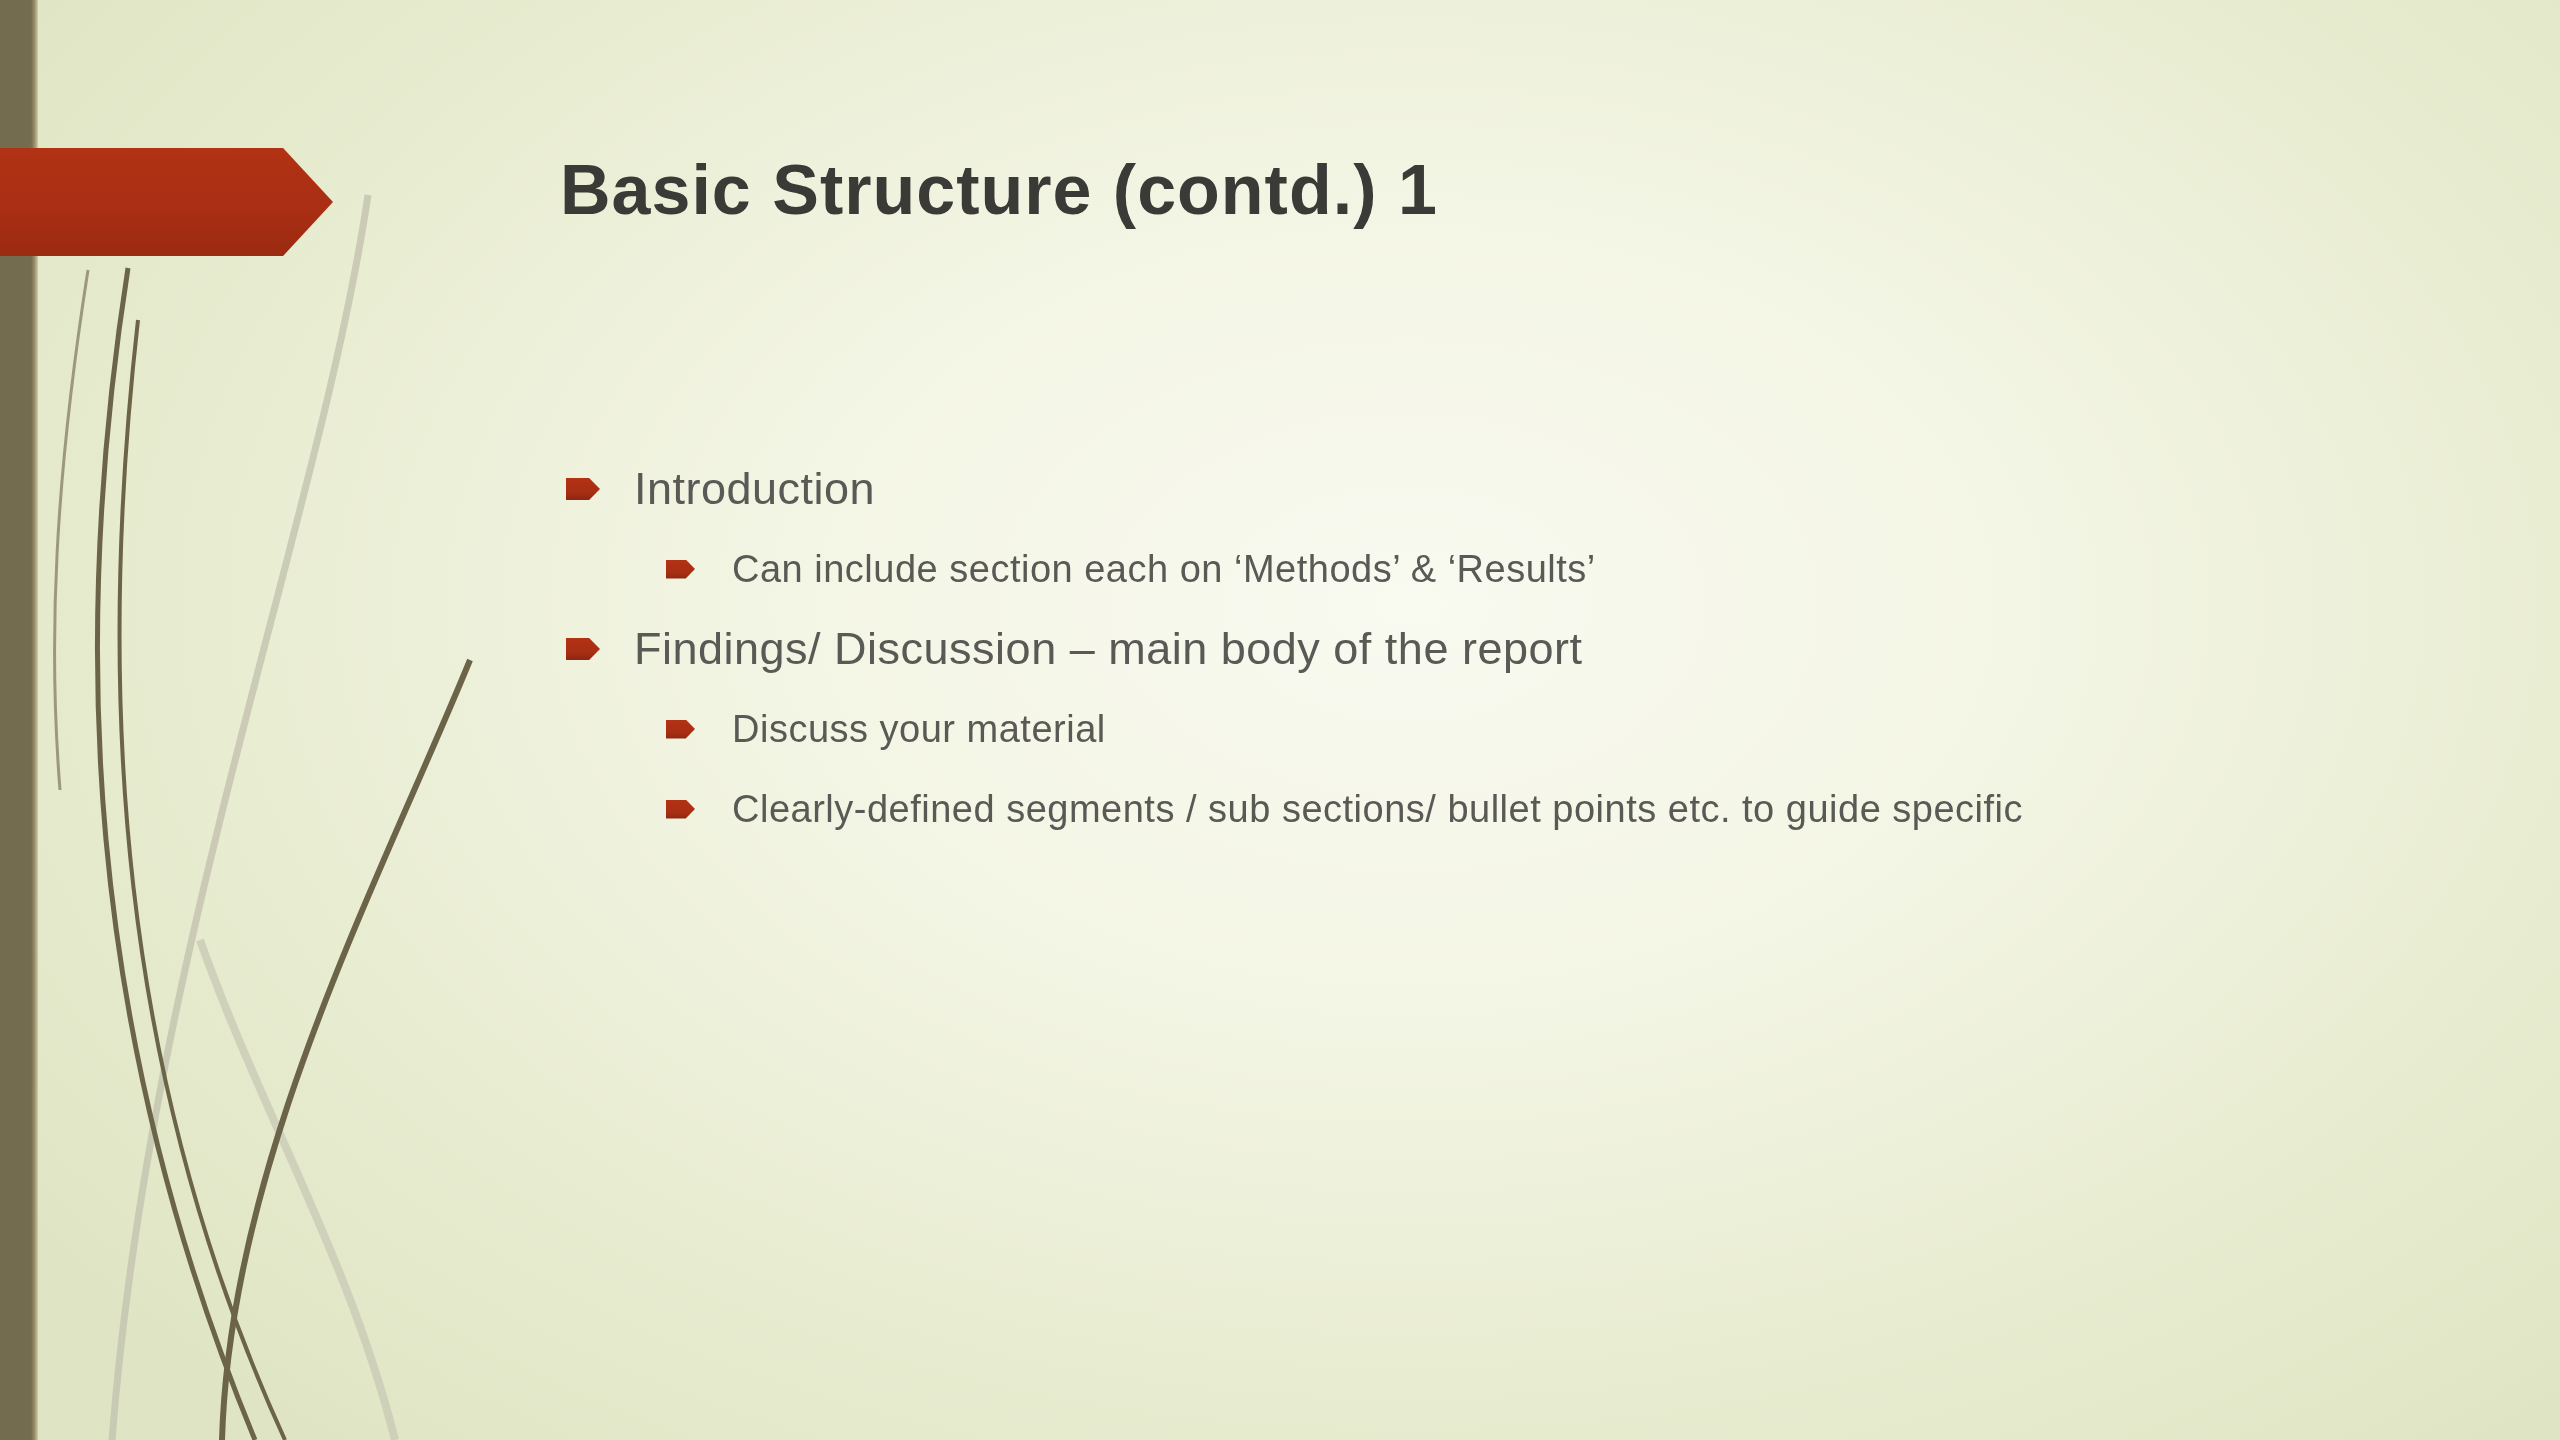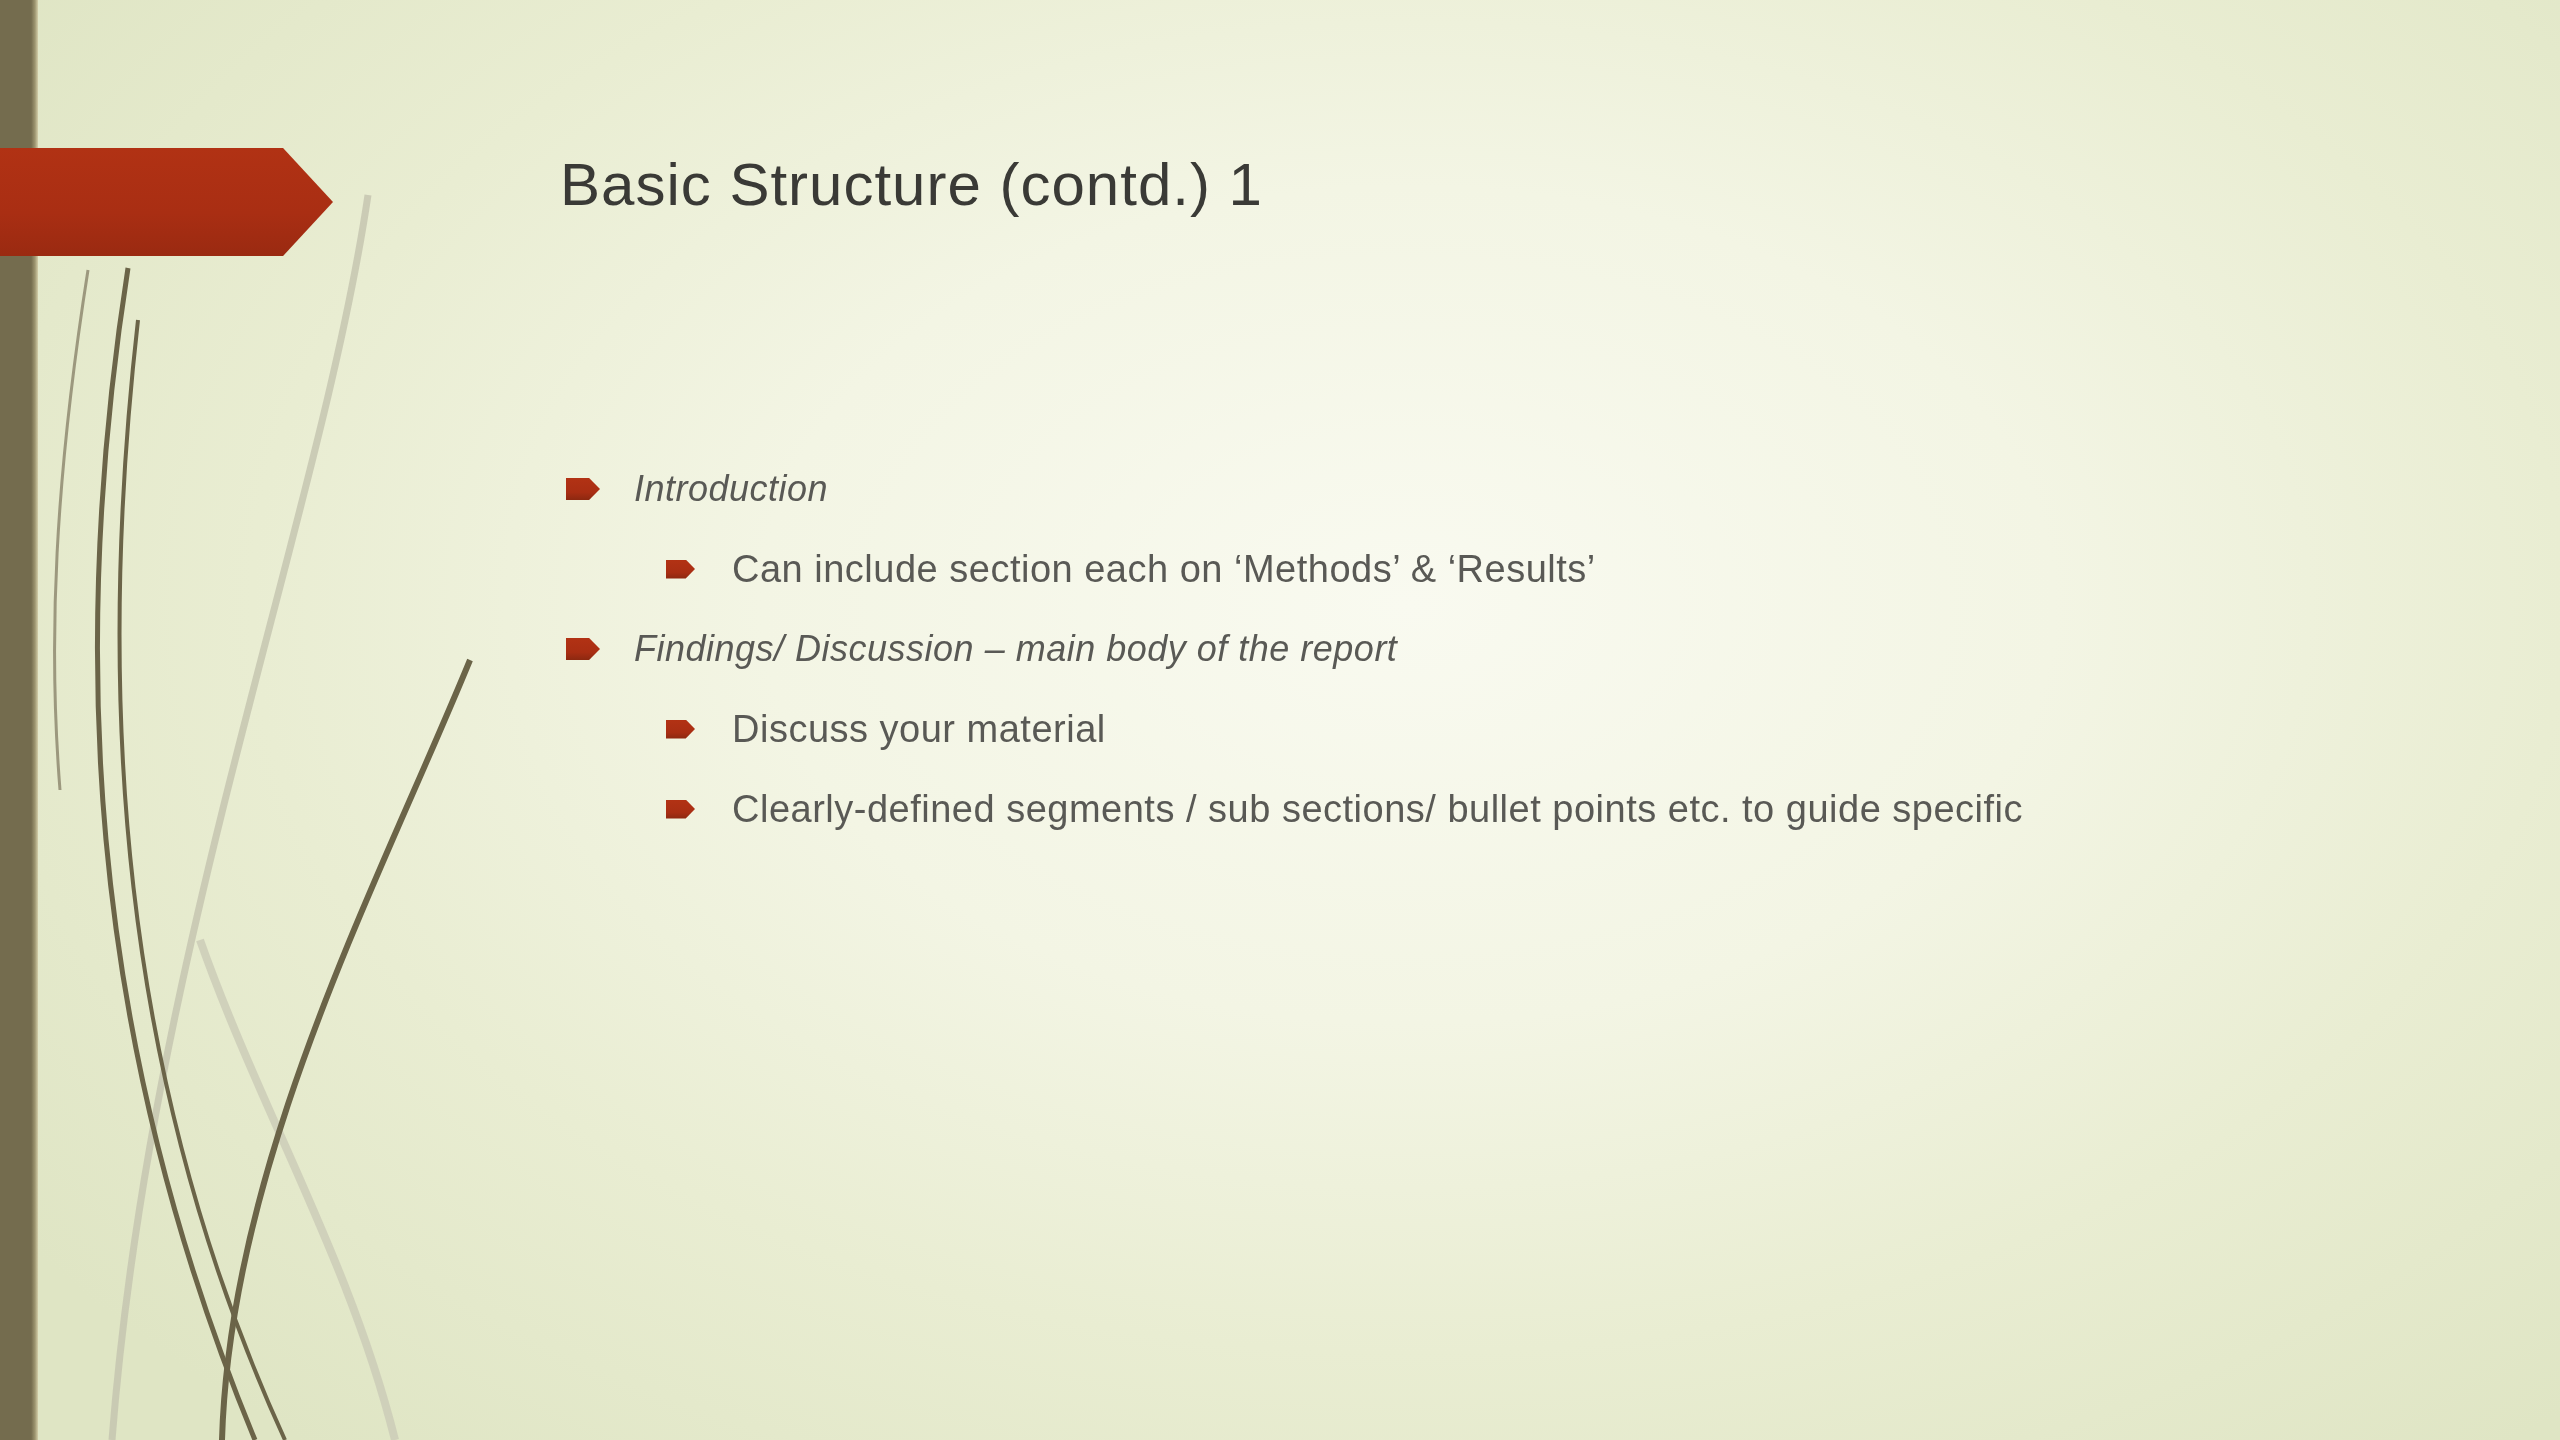--- a/index.html
+++ b/index.html
@@ -31,39 +31,39 @@
 
   
   .arrow-banner{
     position:absolute;left:0;top:148px;width:333px;height:108px;
     background:linear-gradient(180deg,#b13214 0%,var(--accent-red,#a92e13) 60%,#9a2a11 100%);
     clip-path:polygon(0 0, 85% 0, 100% 50%, 85% 100%, 0 100%);
   }
 
   .title{
     position:absolute;left:560px;top:150px;width:1900px;
-    font-size:60px;line-height:1.15;font-weight:400;
+    font-size:70px;line-height:1.15;font-weight:700;
     letter-spacing:1px;
     color:var(--title-text,#3a3a36);
     white-space:nowrap;
   }
 
   .bullet-list{
     position:absolute;left:560px;top:449px;width:1940px;
     display:flex;flex-direction:column;
   }
   .row{display:flex;align-items:center;height:80px;}
   .row .marker{
     flex:0 0 auto;
     background:linear-gradient(180deg,#b23214 0%,var(--accent-red,#a92e13) 65%,#8c2810 100%);
     clip-path:polygon(0 0, 68% 0, 100% 50%, 68% 100%, 0 100%);
   }
   .row.lvl1{padding-left:6px;}
   .row.lvl1 .marker{width:34px;height:22px;margin-right:34px;}
-  .row.lvl1 .btext{font-size:36px;font-style:italic;}
+  .row.lvl1 .btext{font-size:45px;}
   .row.lvl2{padding-left:106px;gap:12px;}
   .row.lvl2 .marker{width:29px;height:19px;margin-right:25px;}
   .row.lvl2 .btext{font-size:38px;}
   .btext{
     color:var(--body-text,#595955);
     white-space:nowrap;
     letter-spacing:0.5px;
   }
 </style>
 </head>

